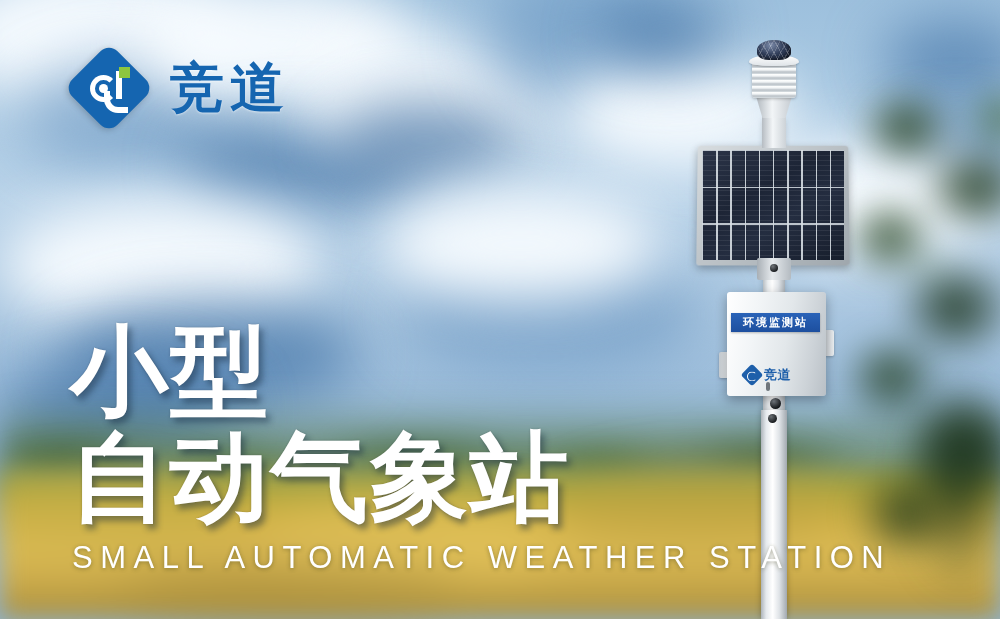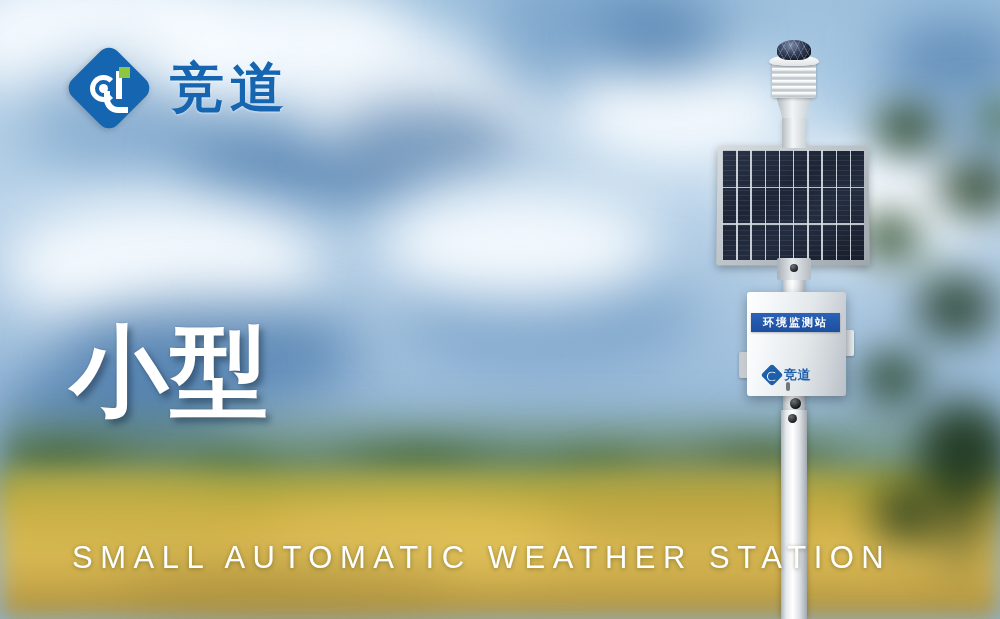--- a/index.html
+++ b/index.html
@@ -67,21 +67,21 @@
     filter:blur(15px);
   }
   .bigtree2{
     position:absolute;left:900px;top:330px;width:120px;height:290px;
     background:radial-gradient(ellipse 70px 150px at 60px 150px, rgba(26,50,26,.9), rgba(26,50,26,0) 75%);
     filter:blur(18px);
   }
 
   
   #station{position:absolute;left:0;top:0;width:1000px;height:619px;pointer-events:none;}
-  #station > *{pointer-events:auto;margin-left:20px;}
+  #station > *{pointer-events:auto;}
 
   
   .mast{
     position:absolute;left:763px;top:120px;width:22px;height:499px;
     background:linear-gradient(90deg,#b9bfc4 0%, #e9edf0 22%, #fdfdfd 42%, #e2e6ea 68%, #a9b0b6 100%);
     box-shadow:0 0 6px rgba(0,0,0,.18);
   }
   .mast-lower{
     position:absolute;left:761px;top:410px;width:26px;height:209px;
     background:linear-gradient(90deg,#aeb5bb 0%, #e6eaee 20%, #ffffff 45%, #dfe3e7 70%, #a2a9af 100%);
@@ -359,16 +359,17 @@
       <div class="logo-c-dot"></div>
       <div class="logo-j-hook"></div>
       <div class="logo-j"></div>
       <div class="logo-green"></div>
     </div>
     <div class="brand-word">竞道</div>
   </div>
 
   <div id="headline">
     <div class="hl-line hl-1">小型</div>
+    <div class="hl-line hl-2">自动气象站</div>
   </div>
   <div class="sub">SMALL AUTOMATIC WEATHER STATION</div>
 
 </div>
 
 </body></html>

